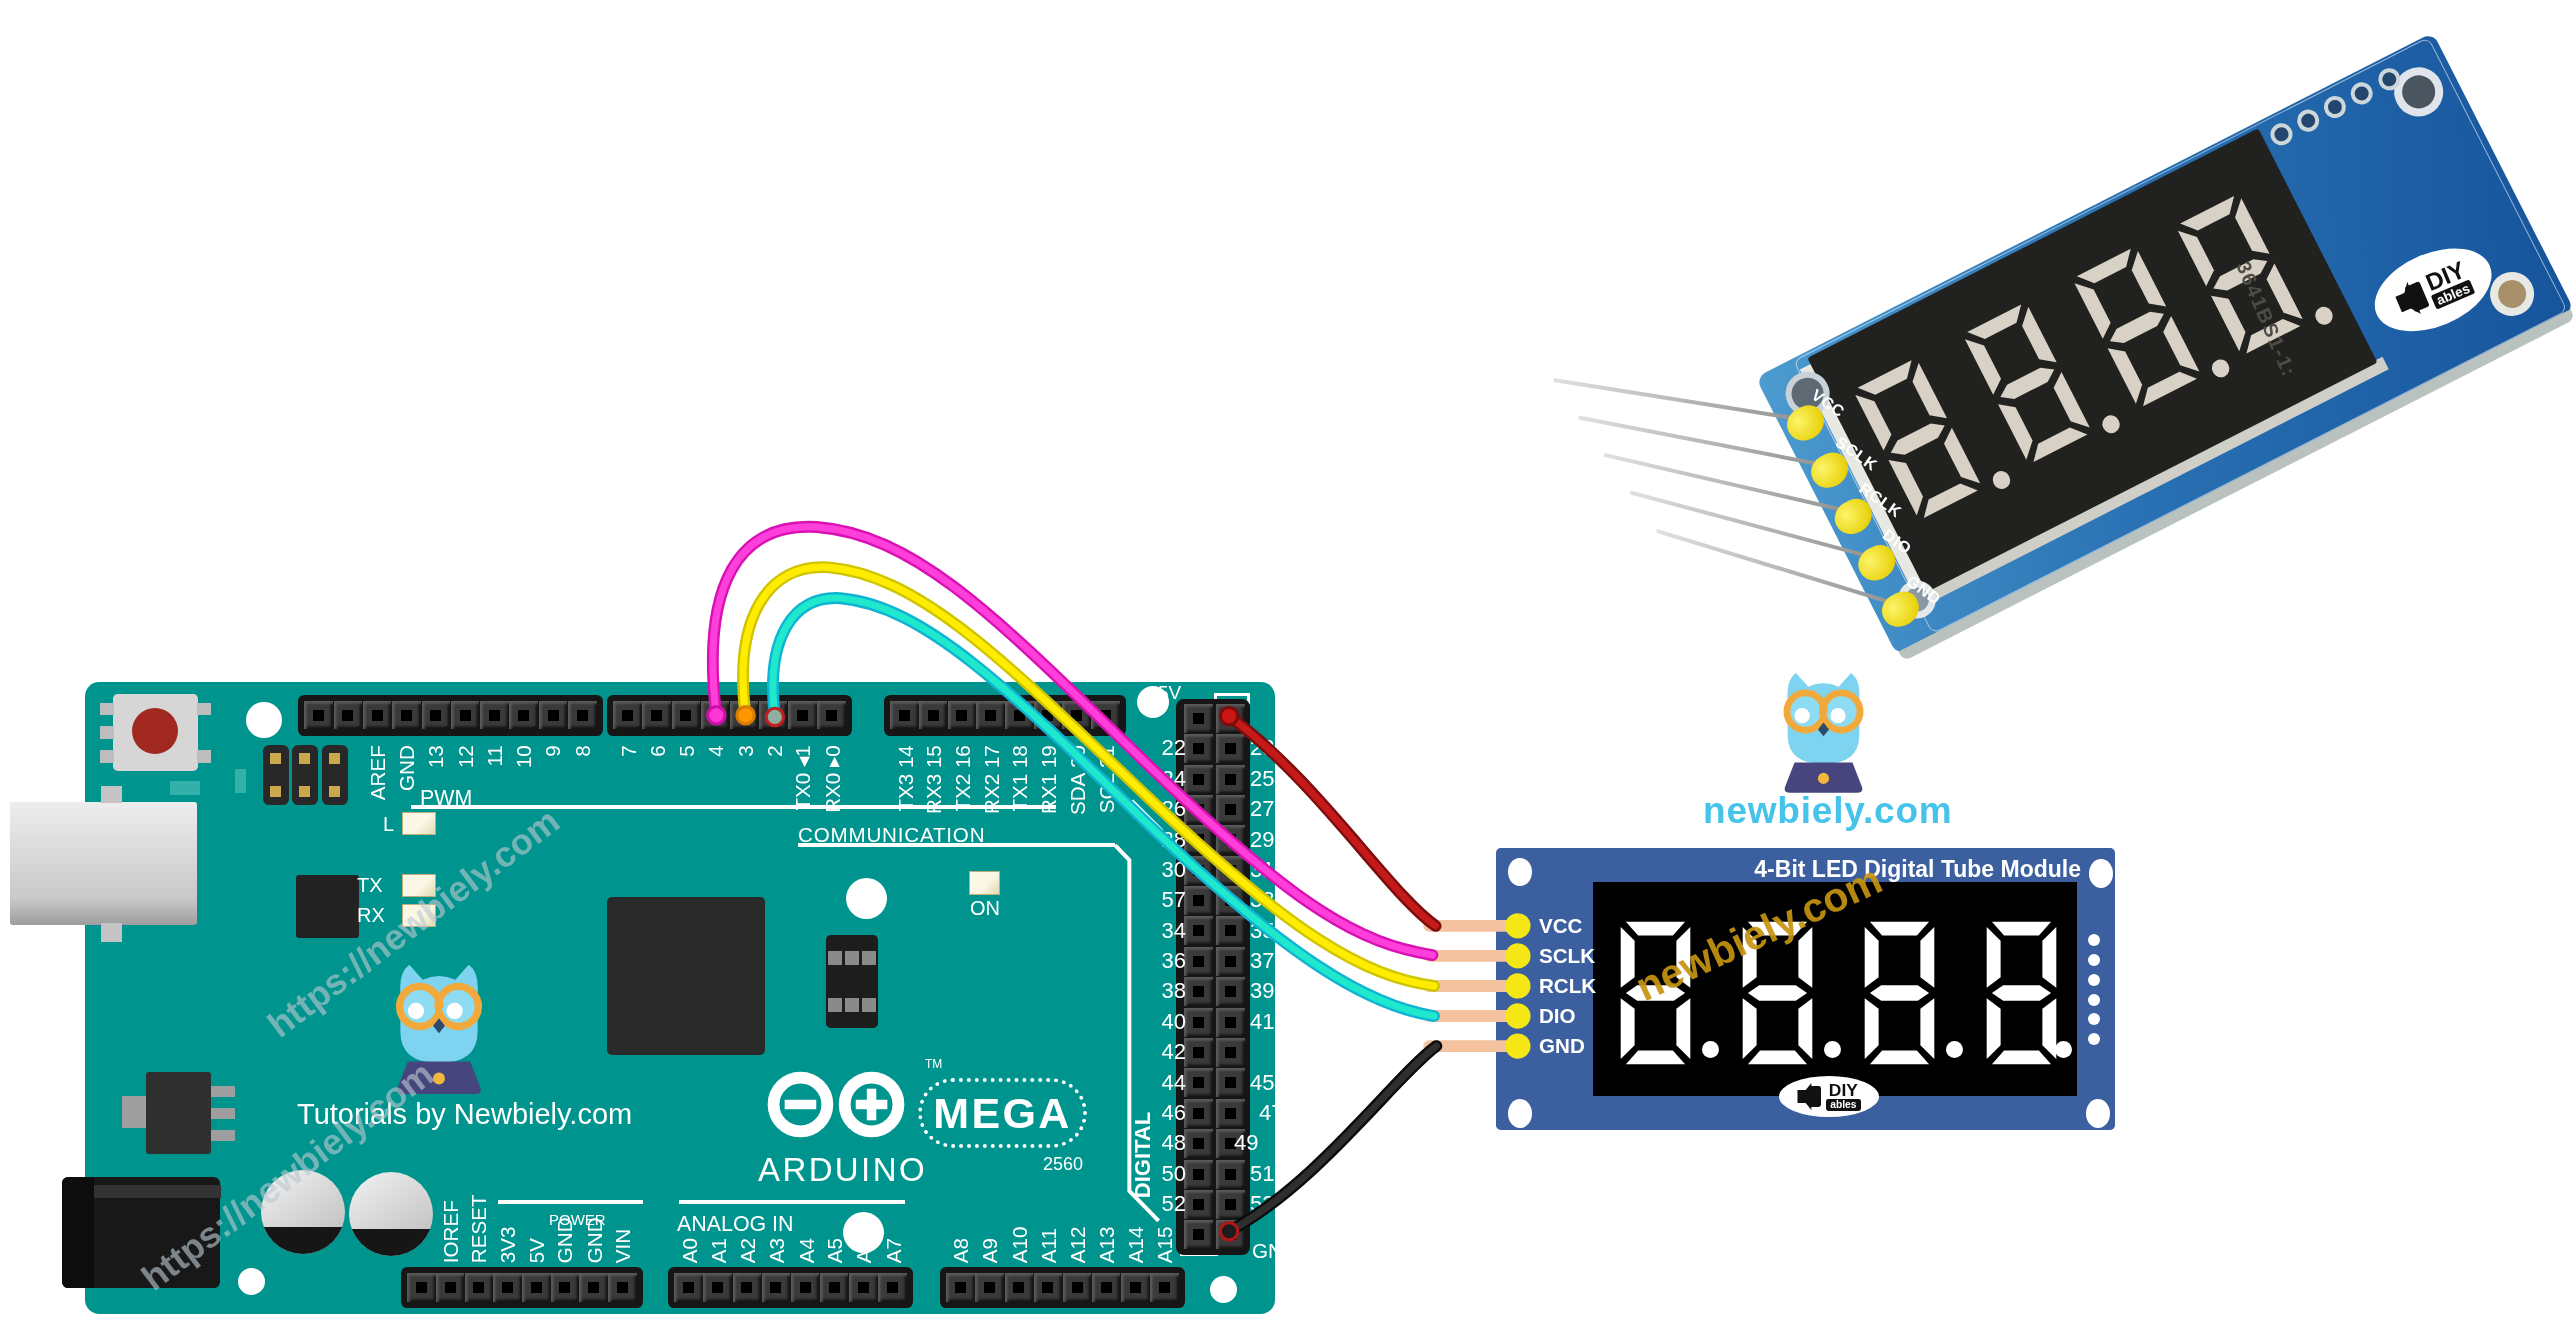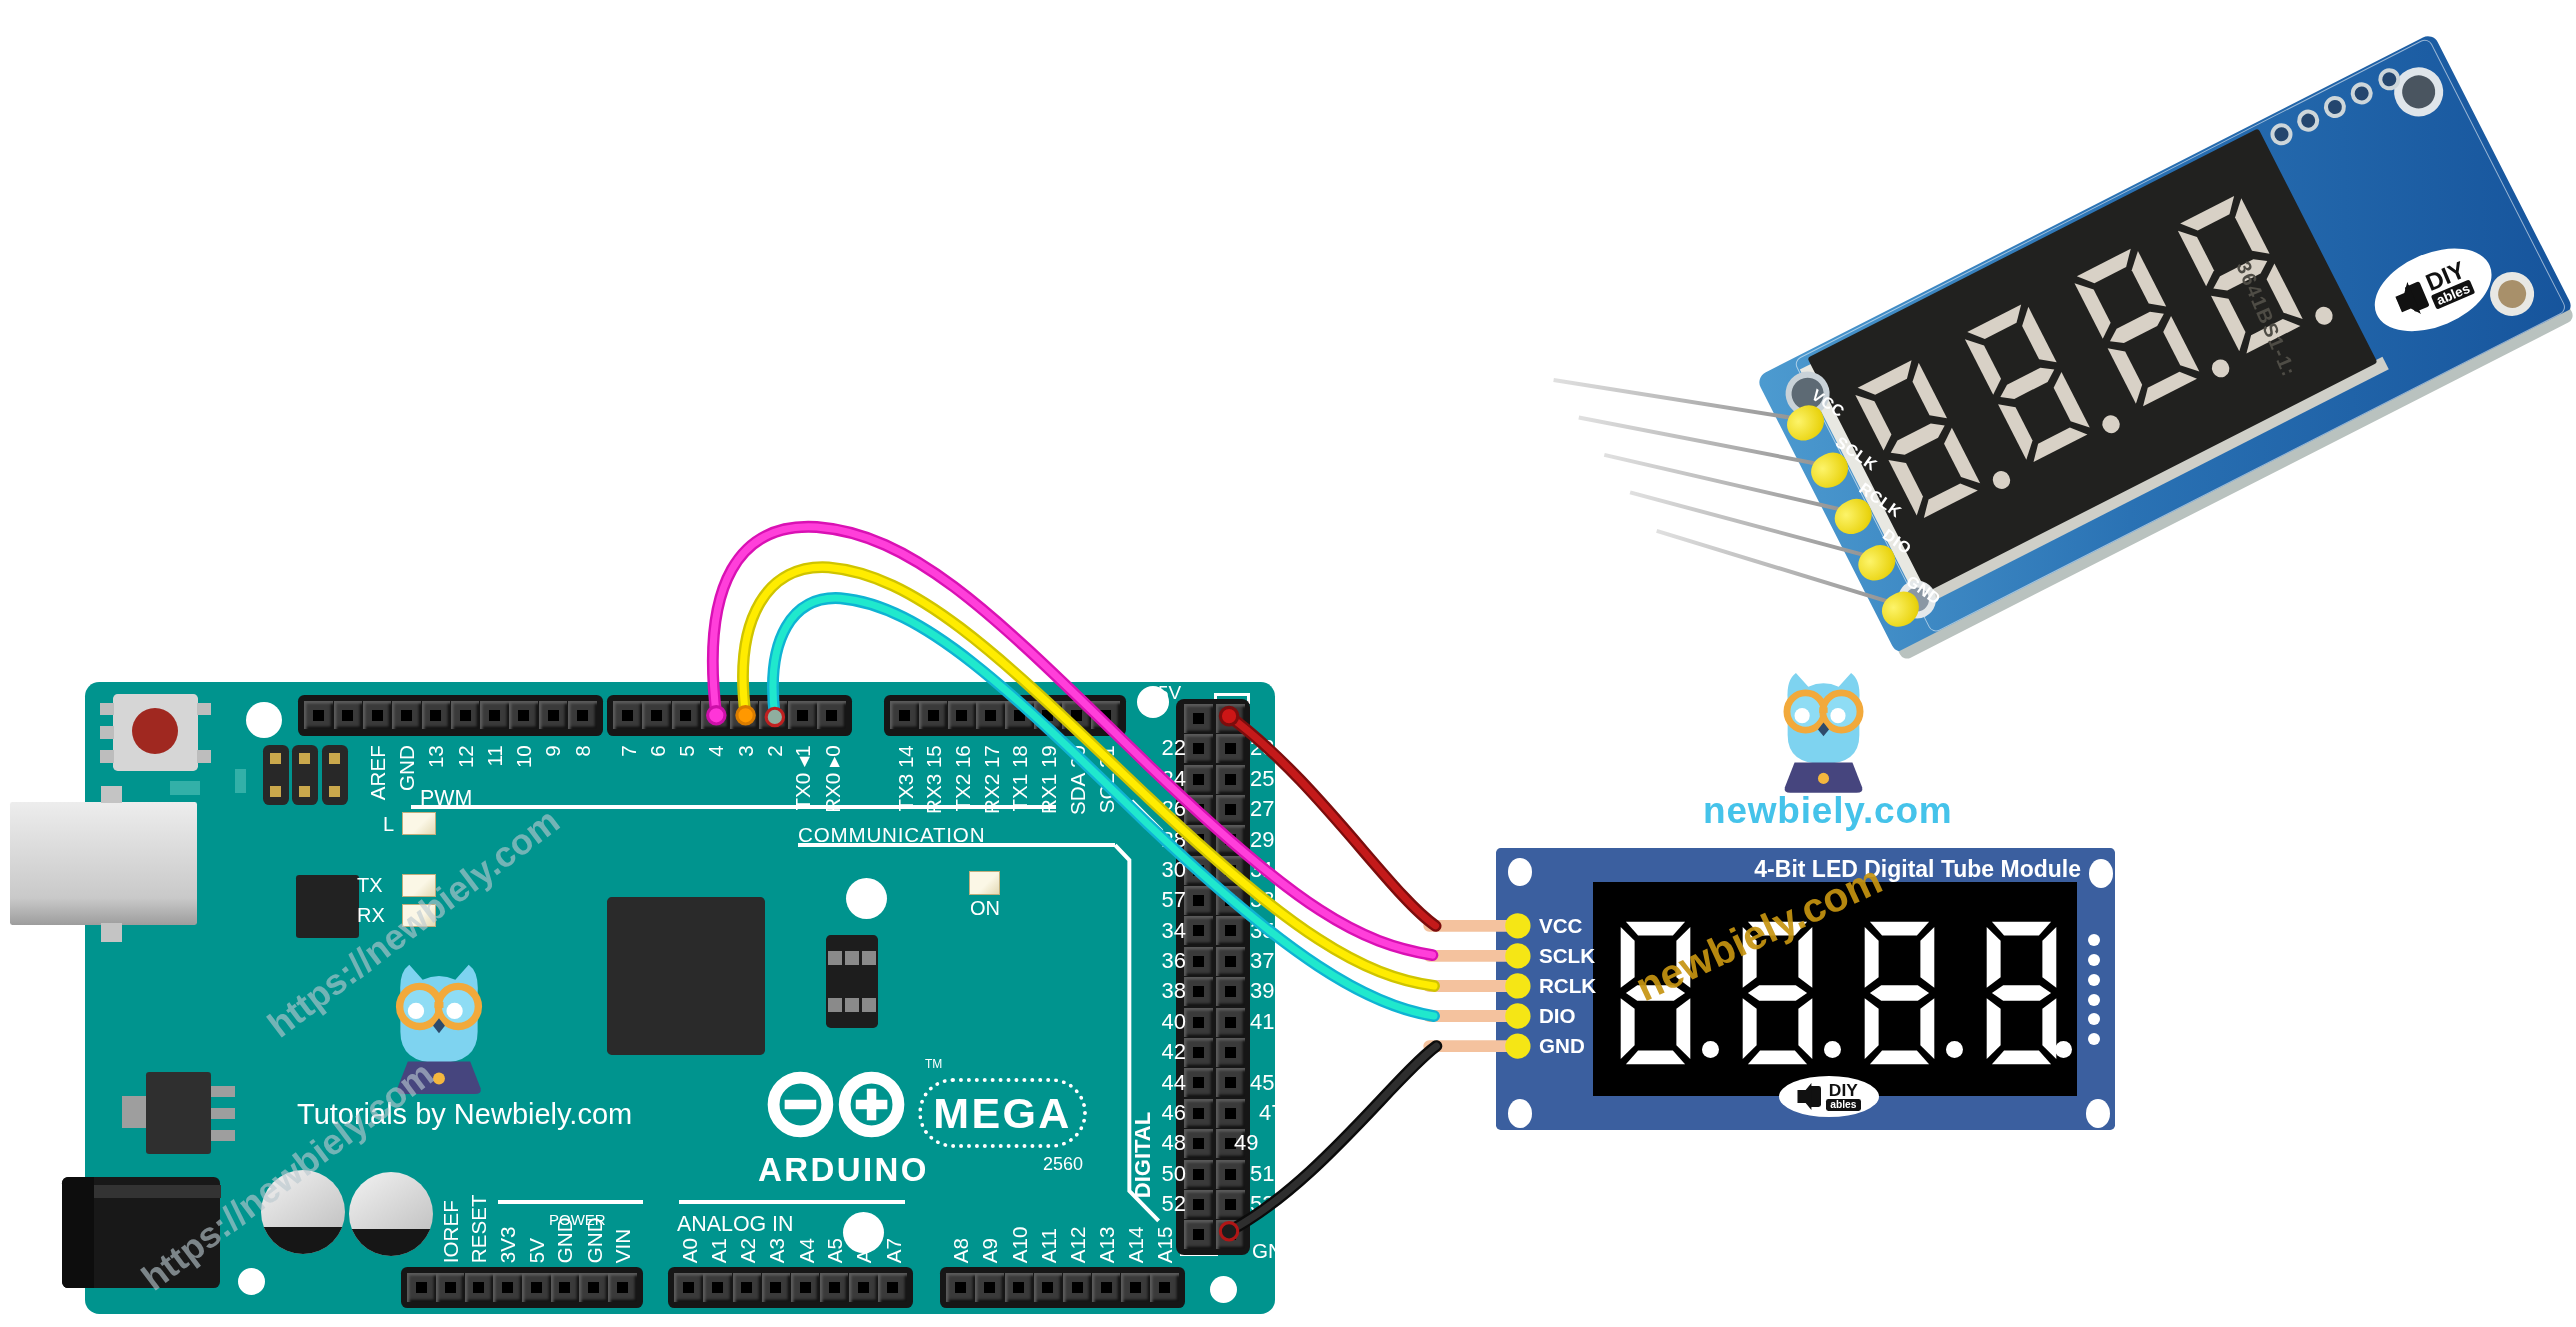--- a/index.html
+++ b/index.html
@@ -186,21 +186,21 @@
   <div class="hole" style="left:1125px;top:594px;width:27px;height:27px;"></div>
 
   <svg class="abs" style="left:668px;top:383px;" width="166" height="79" viewBox="0 0 210 100">
     <circle cx="60" cy="50" r="34" fill="none" stroke="#fff" stroke-width="15"></circle>
     <circle cx="150" cy="50" r="34" fill="none" stroke="#fff" stroke-width="15"></circle>
     <rect x="40" y="44" width="40" height="12" fill="#fff"></rect>
     <rect x="130" y="44" width="40" height="12" fill="#fff"></rect>
     <rect x="144" y="30" width="12" height="40" fill="#fff"></rect>
   </svg>
   <div class="silk" style="left:840px;top:375px;font-size:12px;">TM</div>
-  <div class="silk" style="left:673px;top:469px;font-size:33px;font-weight:700;letter-spacing:2.4px;">ARDUINO</div>
+  <div class="silk" style="left:673px;top:469px;font-size:33px;font-weight:400;letter-spacing:2.4px;">ARDUINO</div>
   <div id="mega-badge" style="left:833px;top:396px;">MEGA</div>
   <div class="silk" style="left:958px;top:472px;font-size:18px;">2560</div>
 
   <svg class="owl" style="left:302px;top:275px;" width="104" height="142" viewBox="0 0 140 190">
     <path d="M18,48 Q16,20 30,10 L48,30 Q70,20 92,30 L110,10 Q124,20 122,48 L122,100 Q122,142 70,142 Q18,142 18,100 Z" fill="#7ED3F0"></path>
     <circle cx="44" cy="66" r="27" fill="#8EDCF4" stroke="#F2A93B" stroke-width="10"></circle>
     <circle cx="96" cy="66" r="27" fill="#8EDCF4" stroke="#F2A93B" stroke-width="10"></circle>
     <rect x="64" y="60" width="12" height="8" fill="#F2A93B"></rect>
     <circle cx="39" cy="72" r="11" fill="#fff"></circle>
     <circle cx="91" cy="72" r="11" fill="#fff"></circle>

